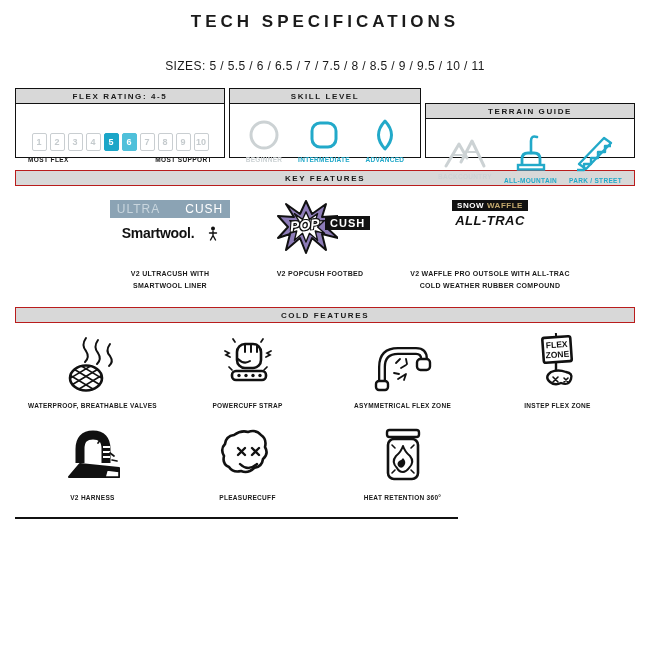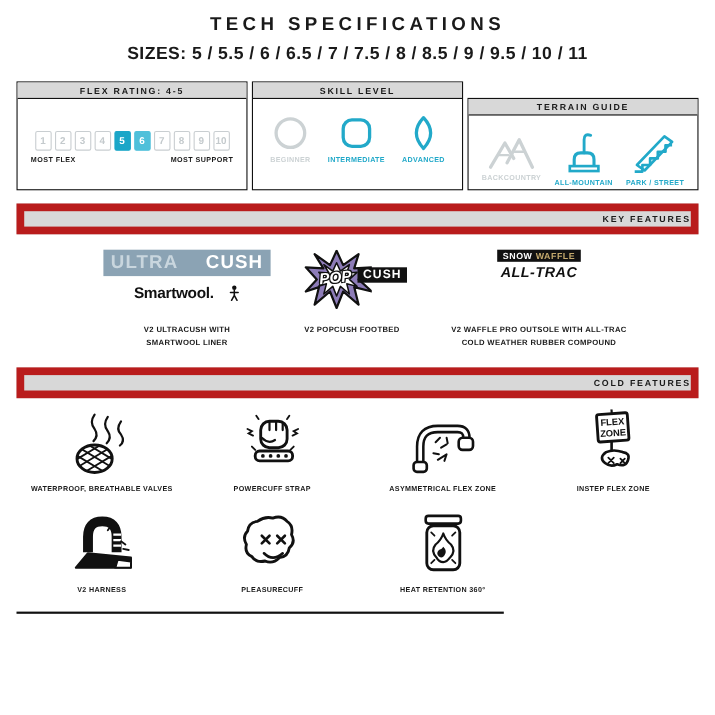--- a/index.html
+++ b/index.html
@@ -1,43 +1,43 @@
 <!DOCTYPE html>
 <html><head>
 <meta charset="utf-8">
 <style>
   html,body{margin:0;padding:0;background:#fff;}
   .page{position:relative;width:650px;height:650px;background:#fff;overflow:hidden;
         font-family:"Liberation Sans",sans-serif;color:#1a1a1a;}
   .title{padding-top:12px;text-align:center;font-size:17px;font-weight:bold;letter-spacing:4px;}
-  .sizes{margin-top:9px;text-align:center;font-size:16px;font-weight:bold;letter-spacing:.4px;}
-  .boxes-row{display:flex;gap:4px;margin:15px 15px 0 15px;height:99px;}
+  .sizes{margin-top:27px;text-align:center;font-size:12px;font-weight:normal;letter-spacing:.4px;}
+  .boxes-row{display:flex;gap:4px;margin:15px 15px 0 15px;height:70px;}
   .spec-box{border:1px solid #111;background:#fff;box-sizing:border-box;}
   .spec-box.b1{flex:0 0 210px;} .spec-box.b2{flex:0 0 192px;} .spec-box.b3{flex:1;margin-top:15px;}
   .spec-header{background:#d8d8d8;border-bottom:1px solid #111;text-align:center;
                font-size:8px;font-weight:bold;letter-spacing:1.6px;padding:3px 0 2px 0;}
   .flex-scale{display:flex;justify-content:center;gap:3px;margin-top:29px;}
   .num{width:13px;height:16px;border:1px solid #c9ced1;border-radius:2px;background:#fff;
        color:#c4cacd;font-size:9px;font-weight:bold;display:flex;align-items:center;justify-content:center;}
   .num.a1{background:#1ba6c8;border-color:#1ba6c8;color:#fff;}
   .num.a2{background:#4fc0da;border-color:#4fc0da;color:#fff;}
   .flex-labels{display:flex;justify-content:space-between;padding:5px 12px 0 12px;
                font-size:6.5px;font-weight:bold;letter-spacing:.4px;}
   .opt-row{display:flex;justify-content:space-evenly;align-items:flex-start;padding-top:14px;}
   .opt{display:flex;flex-direction:column;align-items:center;gap:4px;}
   .opt-label{font-size:6.5px;font-weight:bold;letter-spacing:.3px;}
   .opt-label.on{color:#22a9c9;} .opt-label.off{color:#ccd2d4;}
-  .section-bar{margin:12px 15px 0 15px;background:#d8d8d8;border:7px solid #b91c1c;text-align:right;
+  .section-bar{margin:12px 15px 0 15px;background:#d8d8d8;border:1px solid #b91c1c;text-align:center;
                font-size:8px;font-weight:bold;letter-spacing:1.6px;padding:3px 0 2px 0;}
   .kf-zone{position:relative;height:109px;}
   .kf{position:absolute;top:0;display:flex;flex-direction:column;align-items:center;}
   .kf1{left:75px;width:190px;} .kf2{left:235px;width:170px;} .kf3{left:395px;width:190px;}
   .kf-logo{height:62px;margin-top:14px;display:flex;flex-direction:column;align-items:center;justify-content:flex-start;}
   .kf-caption{margin-top:6px;font-size:7px;font-weight:bold;letter-spacing:.3px;text-align:center;line-height:1.7;}
-  .uc-bar{display:inline-flex;background:#8ba3b4;padding:2px 7px;font-size:17px;font-weight:bold;letter-spacing:1px;gap:25px;}
+  .uc-bar{display:inline-flex;background:#8ba3b4;padding:2px 7px;font-size:12px;font-weight:normal;letter-spacing:1px;gap:25px;}
   .uc-ultra{color:#c9d6de;} .uc-cush{color:#fff;}
   .sw{margin-top:7px;display:flex;align-items:center;gap:14px;font-size:14px;font-weight:bold;color:#111;letter-spacing:-.3px;}
   .pc-wrap{position:relative;width:100px;height:56px;}
   .pc-star{position:absolute;left:6px;top:0;}
   .pc-pop{position:absolute;left:20px;top:17px;font-size:14px;font-weight:bold;font-style:italic;
           color:#fff;text-shadow:-1px -1px 0 #111,1px -1px 0 #111,-1px 1px 0 #111,1px 1px 0 #111;transform:rotate(-6deg);}
   .pc-cush{position:absolute;left:55px;top:16px;background:#111;color:#fff;font-size:11px;font-weight:bold;
            padding:1px 5px;letter-spacing:1px;}
   .os-wrap{display:flex;flex-direction:column;align-items:center;}
   .os-top{display:inline-flex;gap:3px;background:#111;padding:1px 5px;font-size:8px;font-weight:bold;letter-spacing:.5px;}

